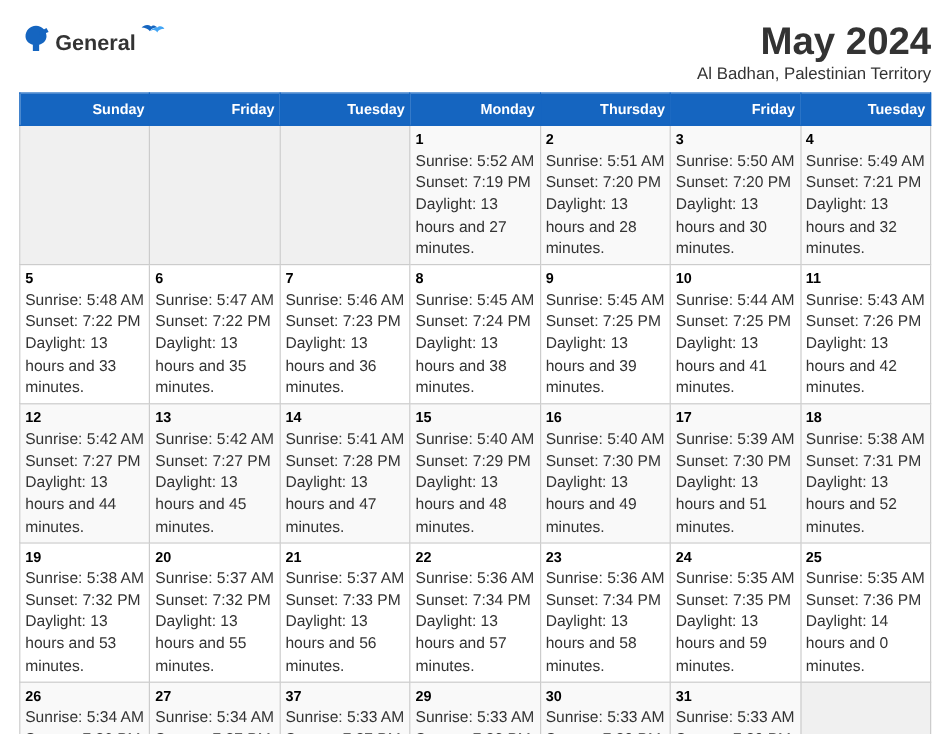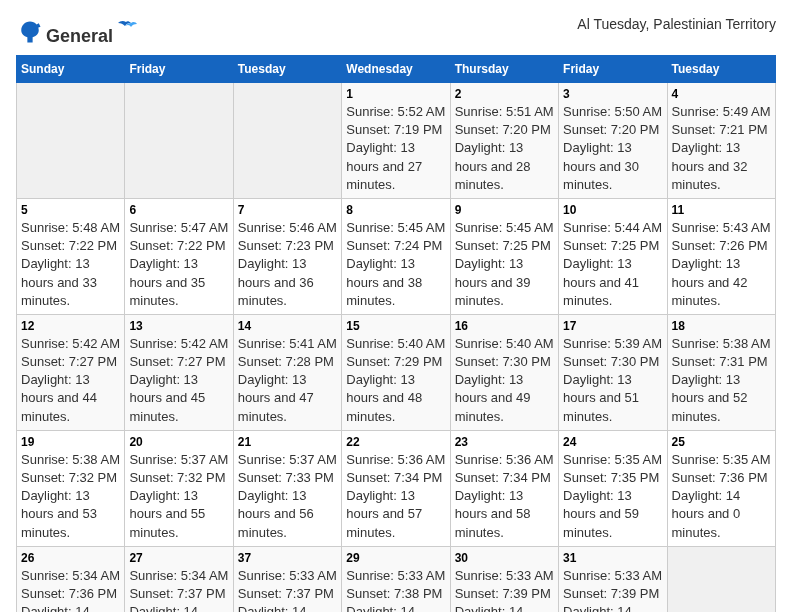--- a/index.html
+++ b/index.html
@@ -39,21 +39,21 @@
     }
     table {
       width: 100%;
       border-collapse: collapse;
       font-size: 11px;
     }
     thead tr th {
       background-color: #1565c0;
       color: #fff;
       padding: 6px 4px;
-      text-align: left;
+      text-align: right;
       font-weight: bold;
       font-size: 12px;
       border: 1px solid #1565c0;
     }
     tbody tr td {
       vertical-align: top;
       border: 1px solid #ccc;
       padding: 4px;
       height: 80px;
       width: calc(100% / 7);
@@ -88,31 +88,32 @@
       <div style="display:flex; align-items:baseline; gap:0px;">
         <span style="font-size:18px; font-weight:bold; color:#333;">General</span>
         <svg width="26" height="26" viewBox="0 0 26 26">
           <path d="M13 6 C10 4 7 5 5 7 C8 7 10 8 12 10 C13 8 15 7 18 7 C16 5 14 5 13 6Z" fill="#1565c0"></path>
           <path d="M18 7 C20 5 23 6 24 8 C21 8 19 9 18 11 C17 9 15 8 12 10 C14 8 16 7 18 7Z" fill="#42a5f5"></path>
         </svg>
       </div>
     </div>
   </div>
   <div class="title-block">
-    <div class="location">Al Tuesday, Palestinian Territory</div>
+    <div class="month-year">May 2024</div>
+    <div class="location">Al Badhan, Palestinian Territory</div>
   </div>
 </div>
 
 <table>
   <thead>
     <tr>
     <th>Sunday</th>
         <th>Friday</th>
         <th>Tuesday</th>
-        <th>Wednesday</th>
+        <th>Monday</th>
         <th>Thursday</th>
         <th>Friday</th>
         <th>Tuesday</th>
       </tr>
   </thead>
   <tbody id="calendar-body">
   <tr>
         <td class="empty"></td>
         <td class="empty"></td>
         <td class="empty"></td>

